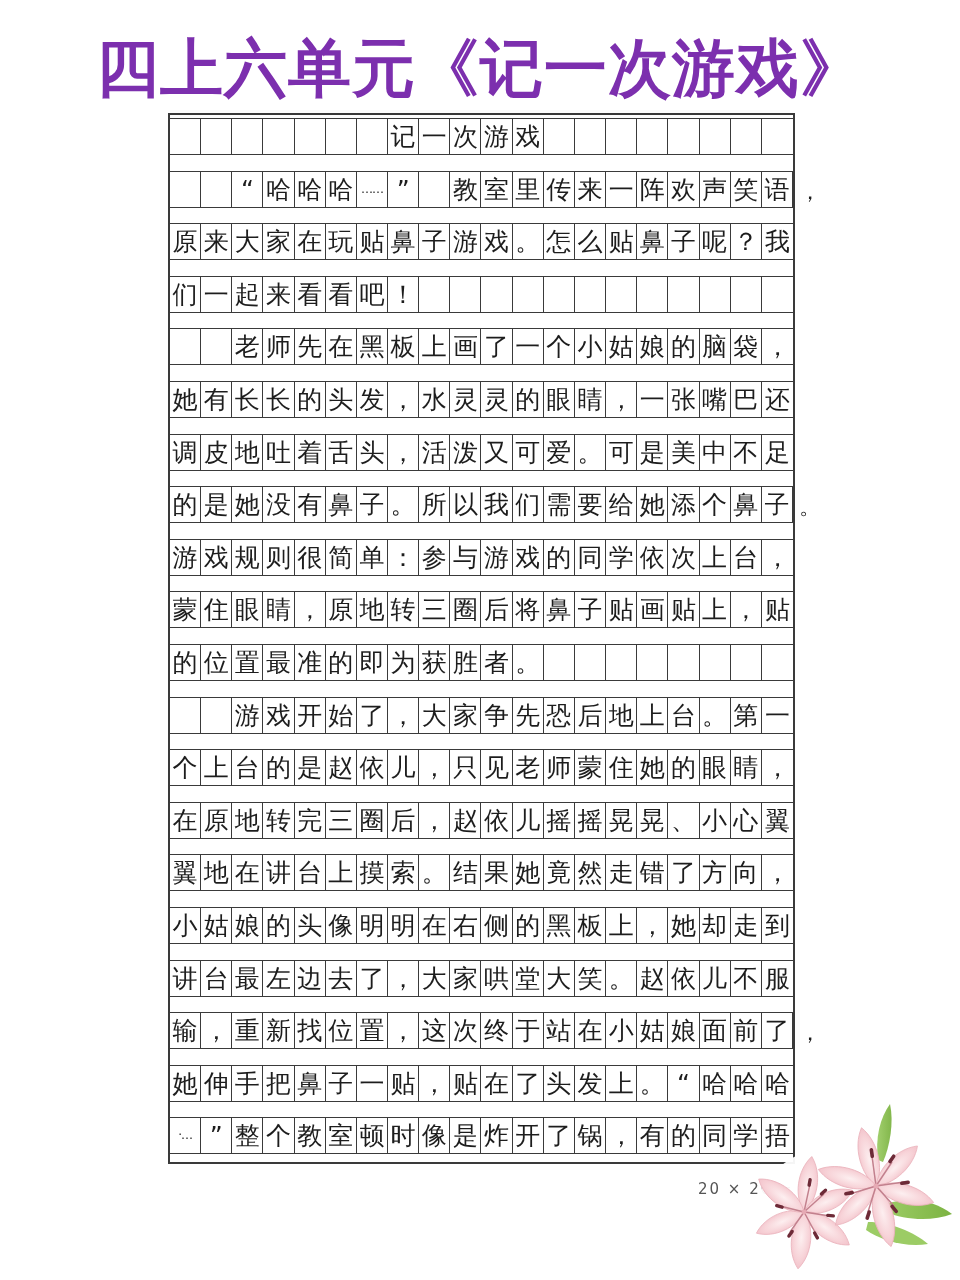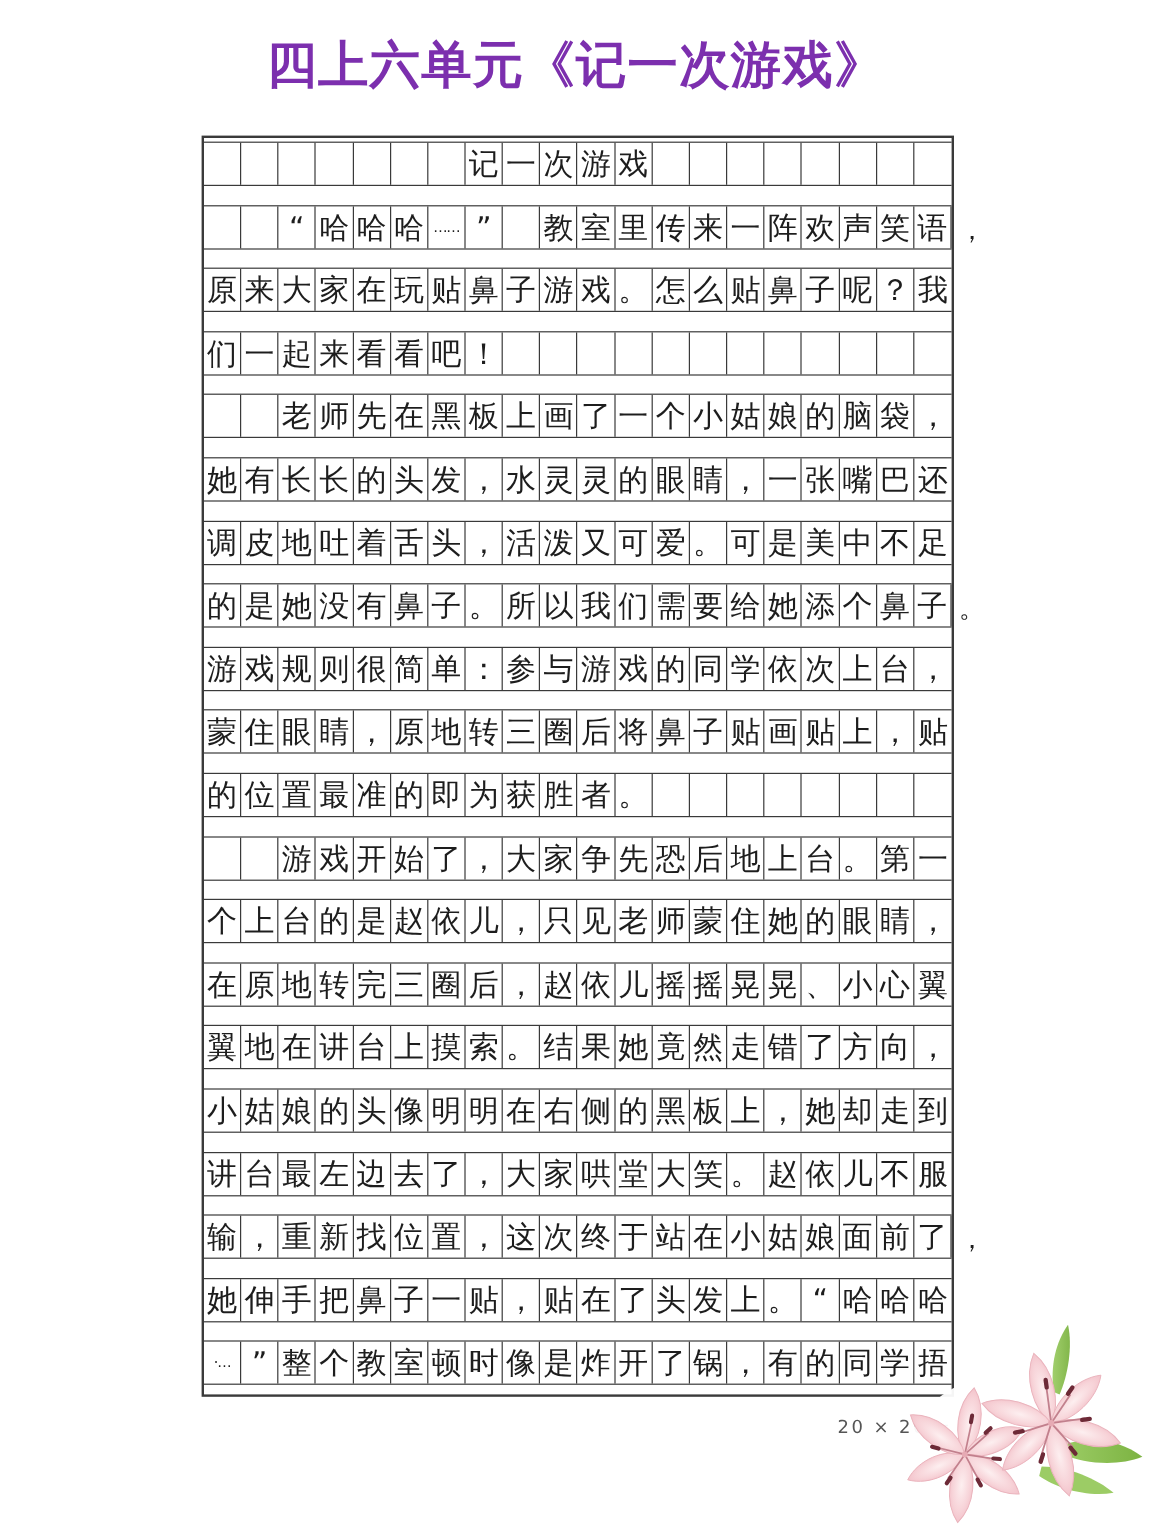--- a/index.html
+++ b/index.html
@@ -7,21 +7,21 @@
     width:960px; height:1280px;
     background:#ffffff;
     position:relative;
     overflow:hidden;
     font-family:"DejaVu Sans", sans-serif;
   }
   .page-title {
     position:absolute;
     top:26px; left:0; width:100%;
     text-align:center;
-    font-size:42px;
+    font-size:63px;
     font-weight:bold;
     color:#7c2fae;
     letter-spacing:1px;
   }
   .grid {
     position:absolute;
     left:168px; top:113px;
     width:627px; height:1051px;
     border:2px solid #3a3a3a;
     box-sizing:border-box;

